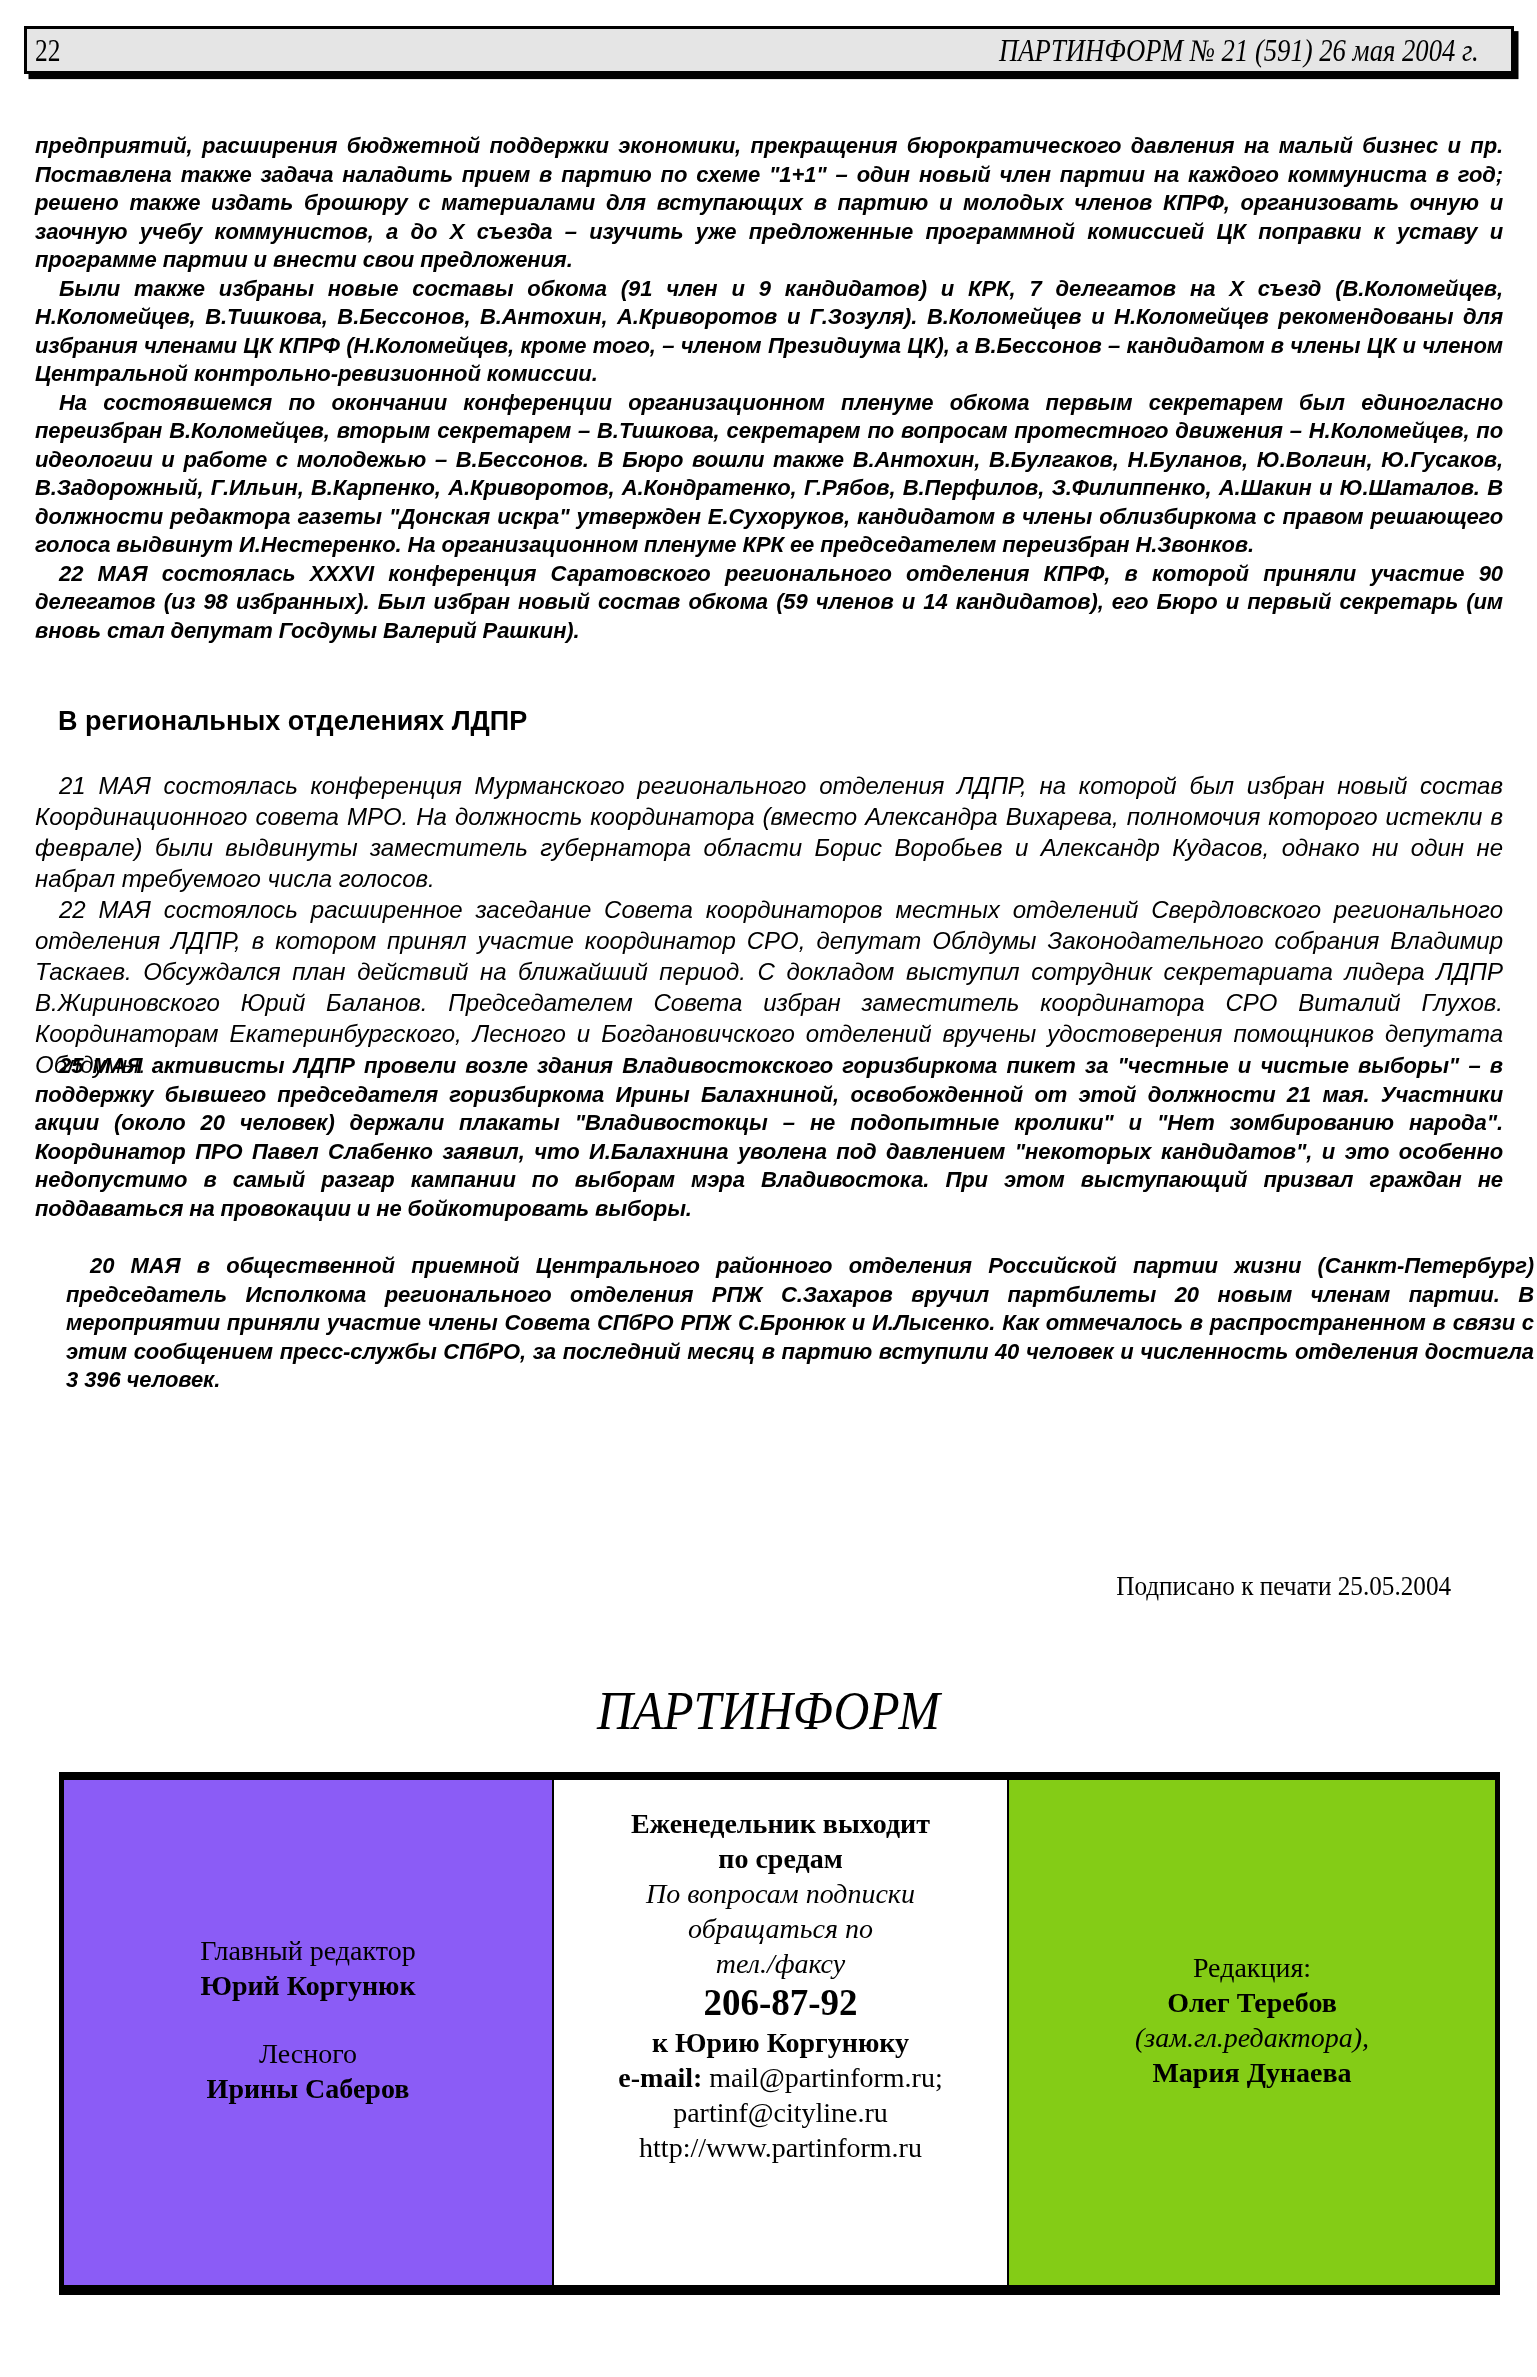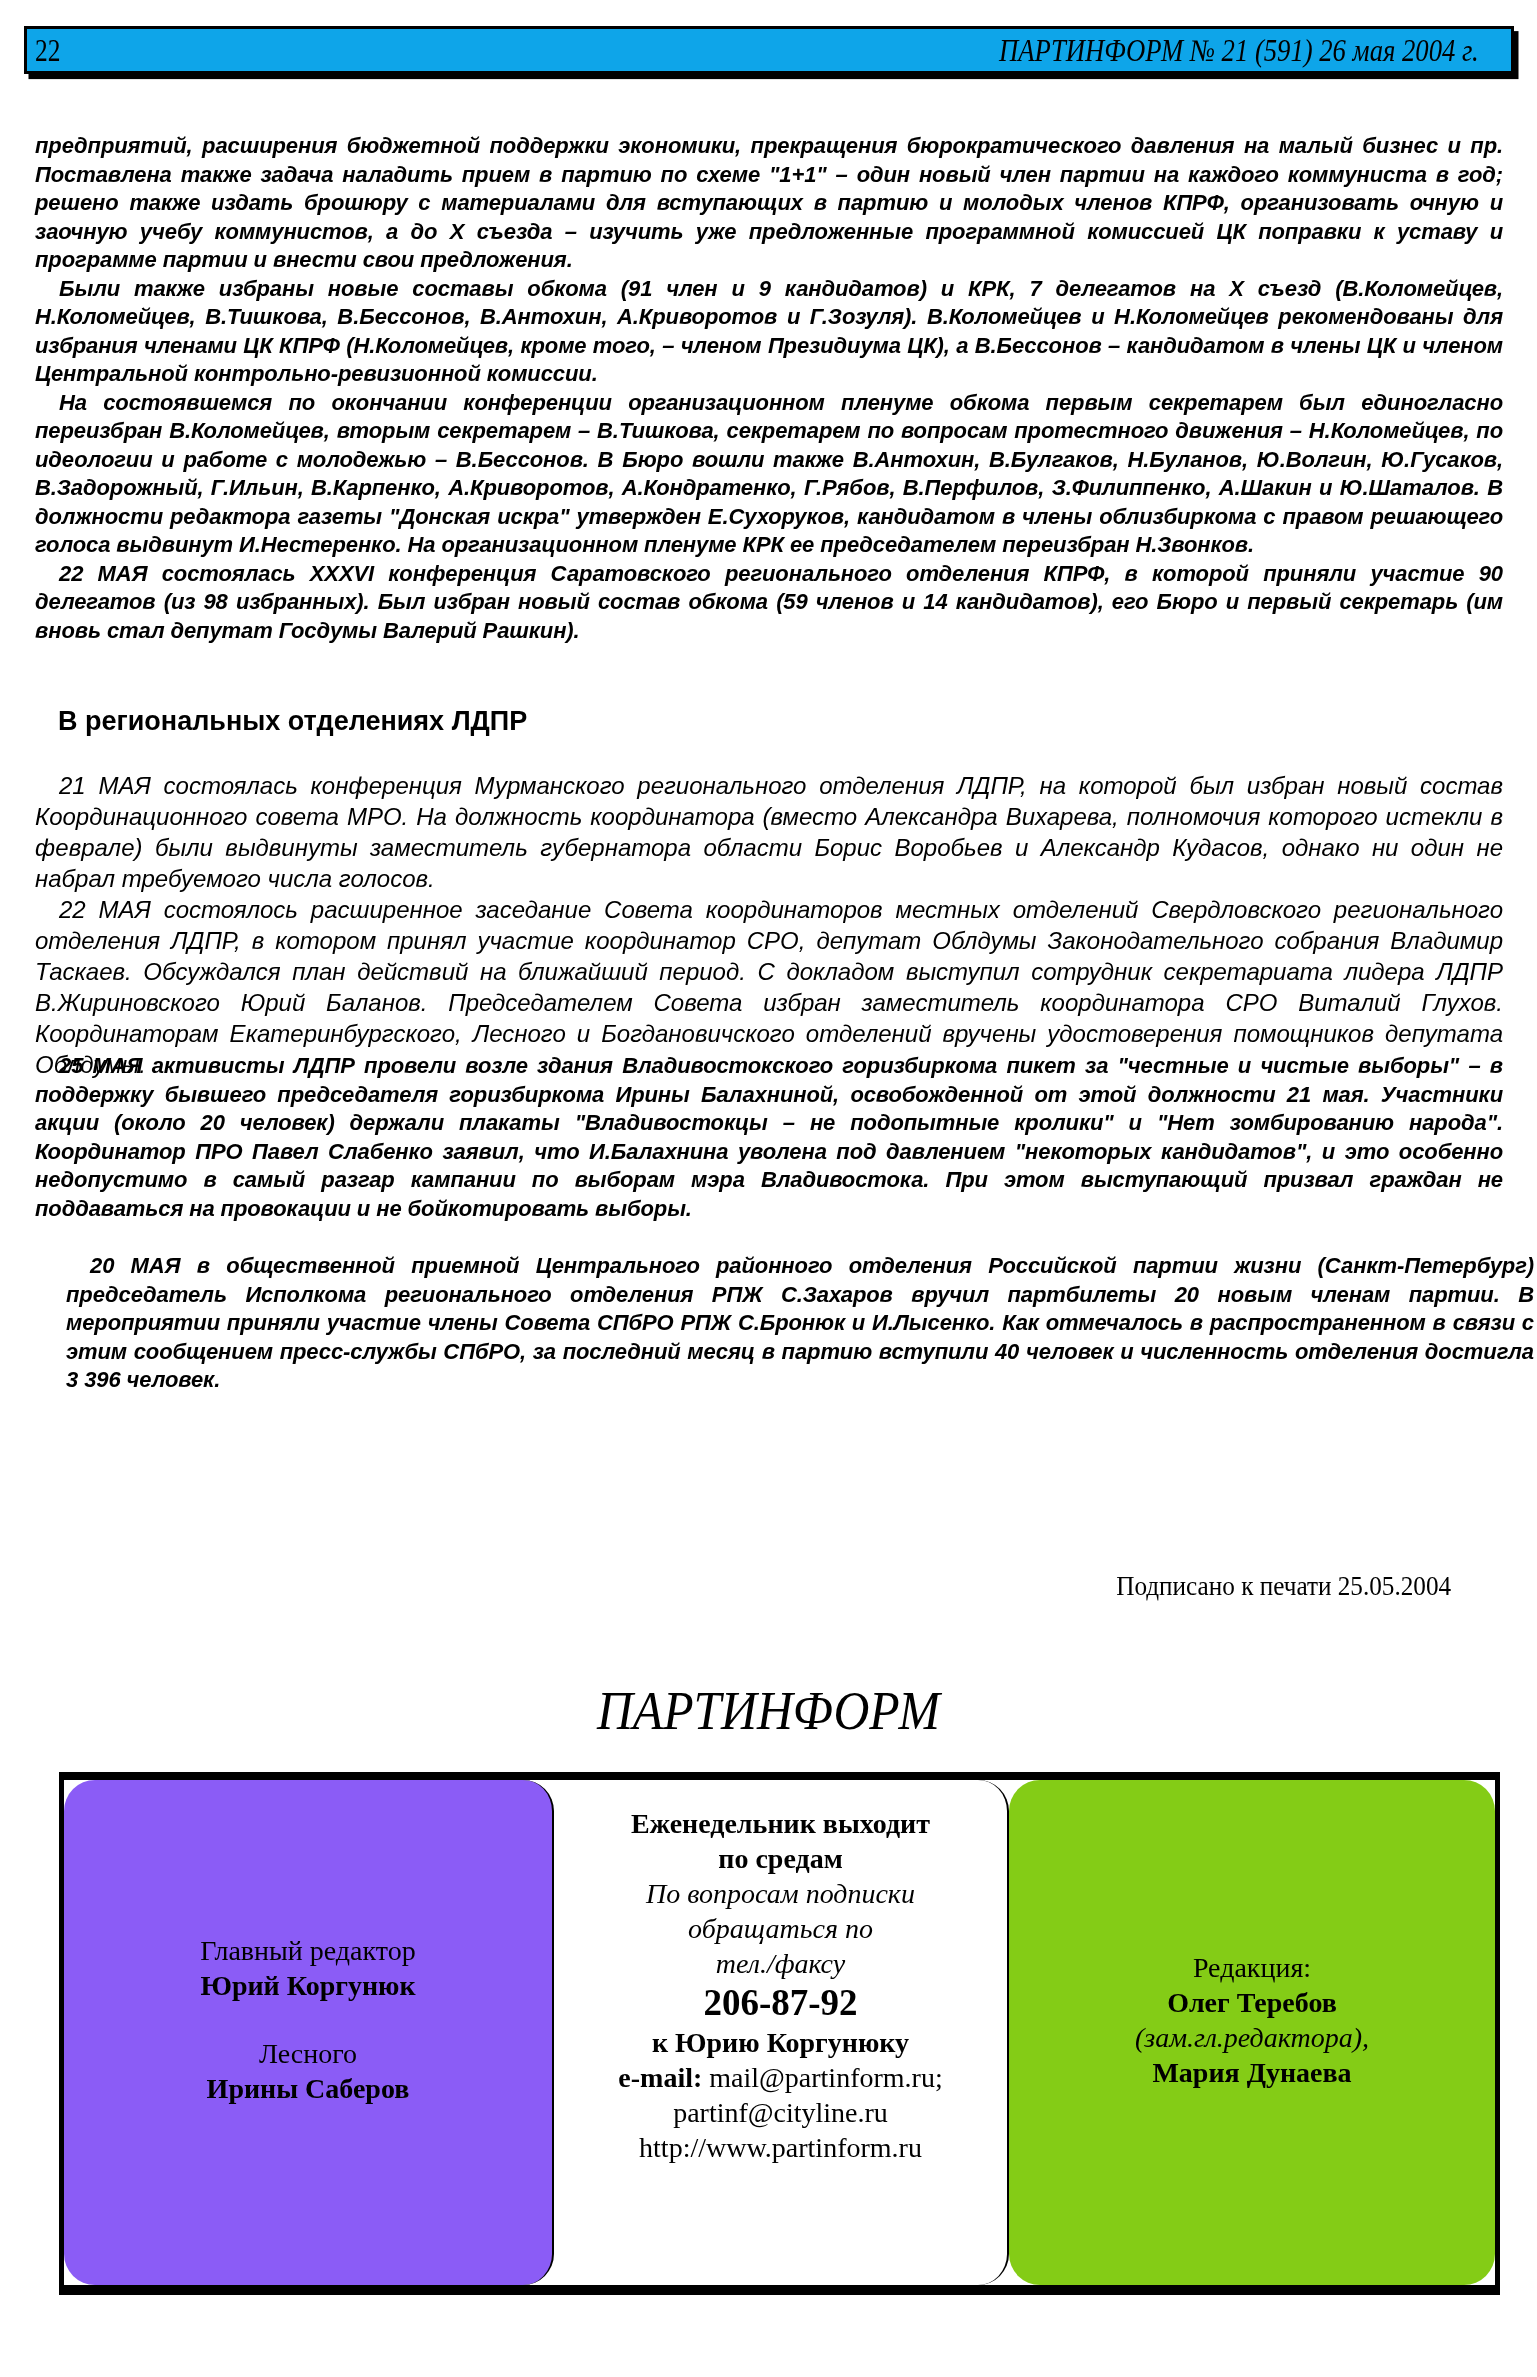--- a/index.html
+++ b/index.html
@@ -16,21 +16,21 @@
     }
     
     .page-header {
       position: absolute;
       left: 24px;
       top: 26px;
       width: 1484px;
       height: 42px;
       border: 3.2px solid #000;
       box-shadow: 4.5px 5.1px 0 0 #000;
-      background: #0ea5e9;
+      background: #e5e5e5;
       font-family: "Liberation Serif", "DejaVu Serif", serif;
     }
     .page-number {
       position: absolute;
       left: 7.7px;
       top: 3.8px;
       font-size: 31px;
       line-height: 35px;
       transform: scaleX(0.82);
       transform-origin: left center;
@@ -126,21 +126,20 @@
     .imprint-col {
       height: 100%;
       box-sizing: border-box;
       display: flex;
       flex-direction: column;
       justify-content: center;
       align-items: center;
       text-align: center;
       font-size: 28px;
       line-height: 35px;
-      border-radius: 31px;
     }
     .imprint-col.left {
       width: 490px;
       background: #8b5cf6;
       border-right: 2.6px solid #000;
     }
     .imprint-col.middle {
       width: 455px;
       background: #ffffff;
       border-right: 2.6px solid #000;

